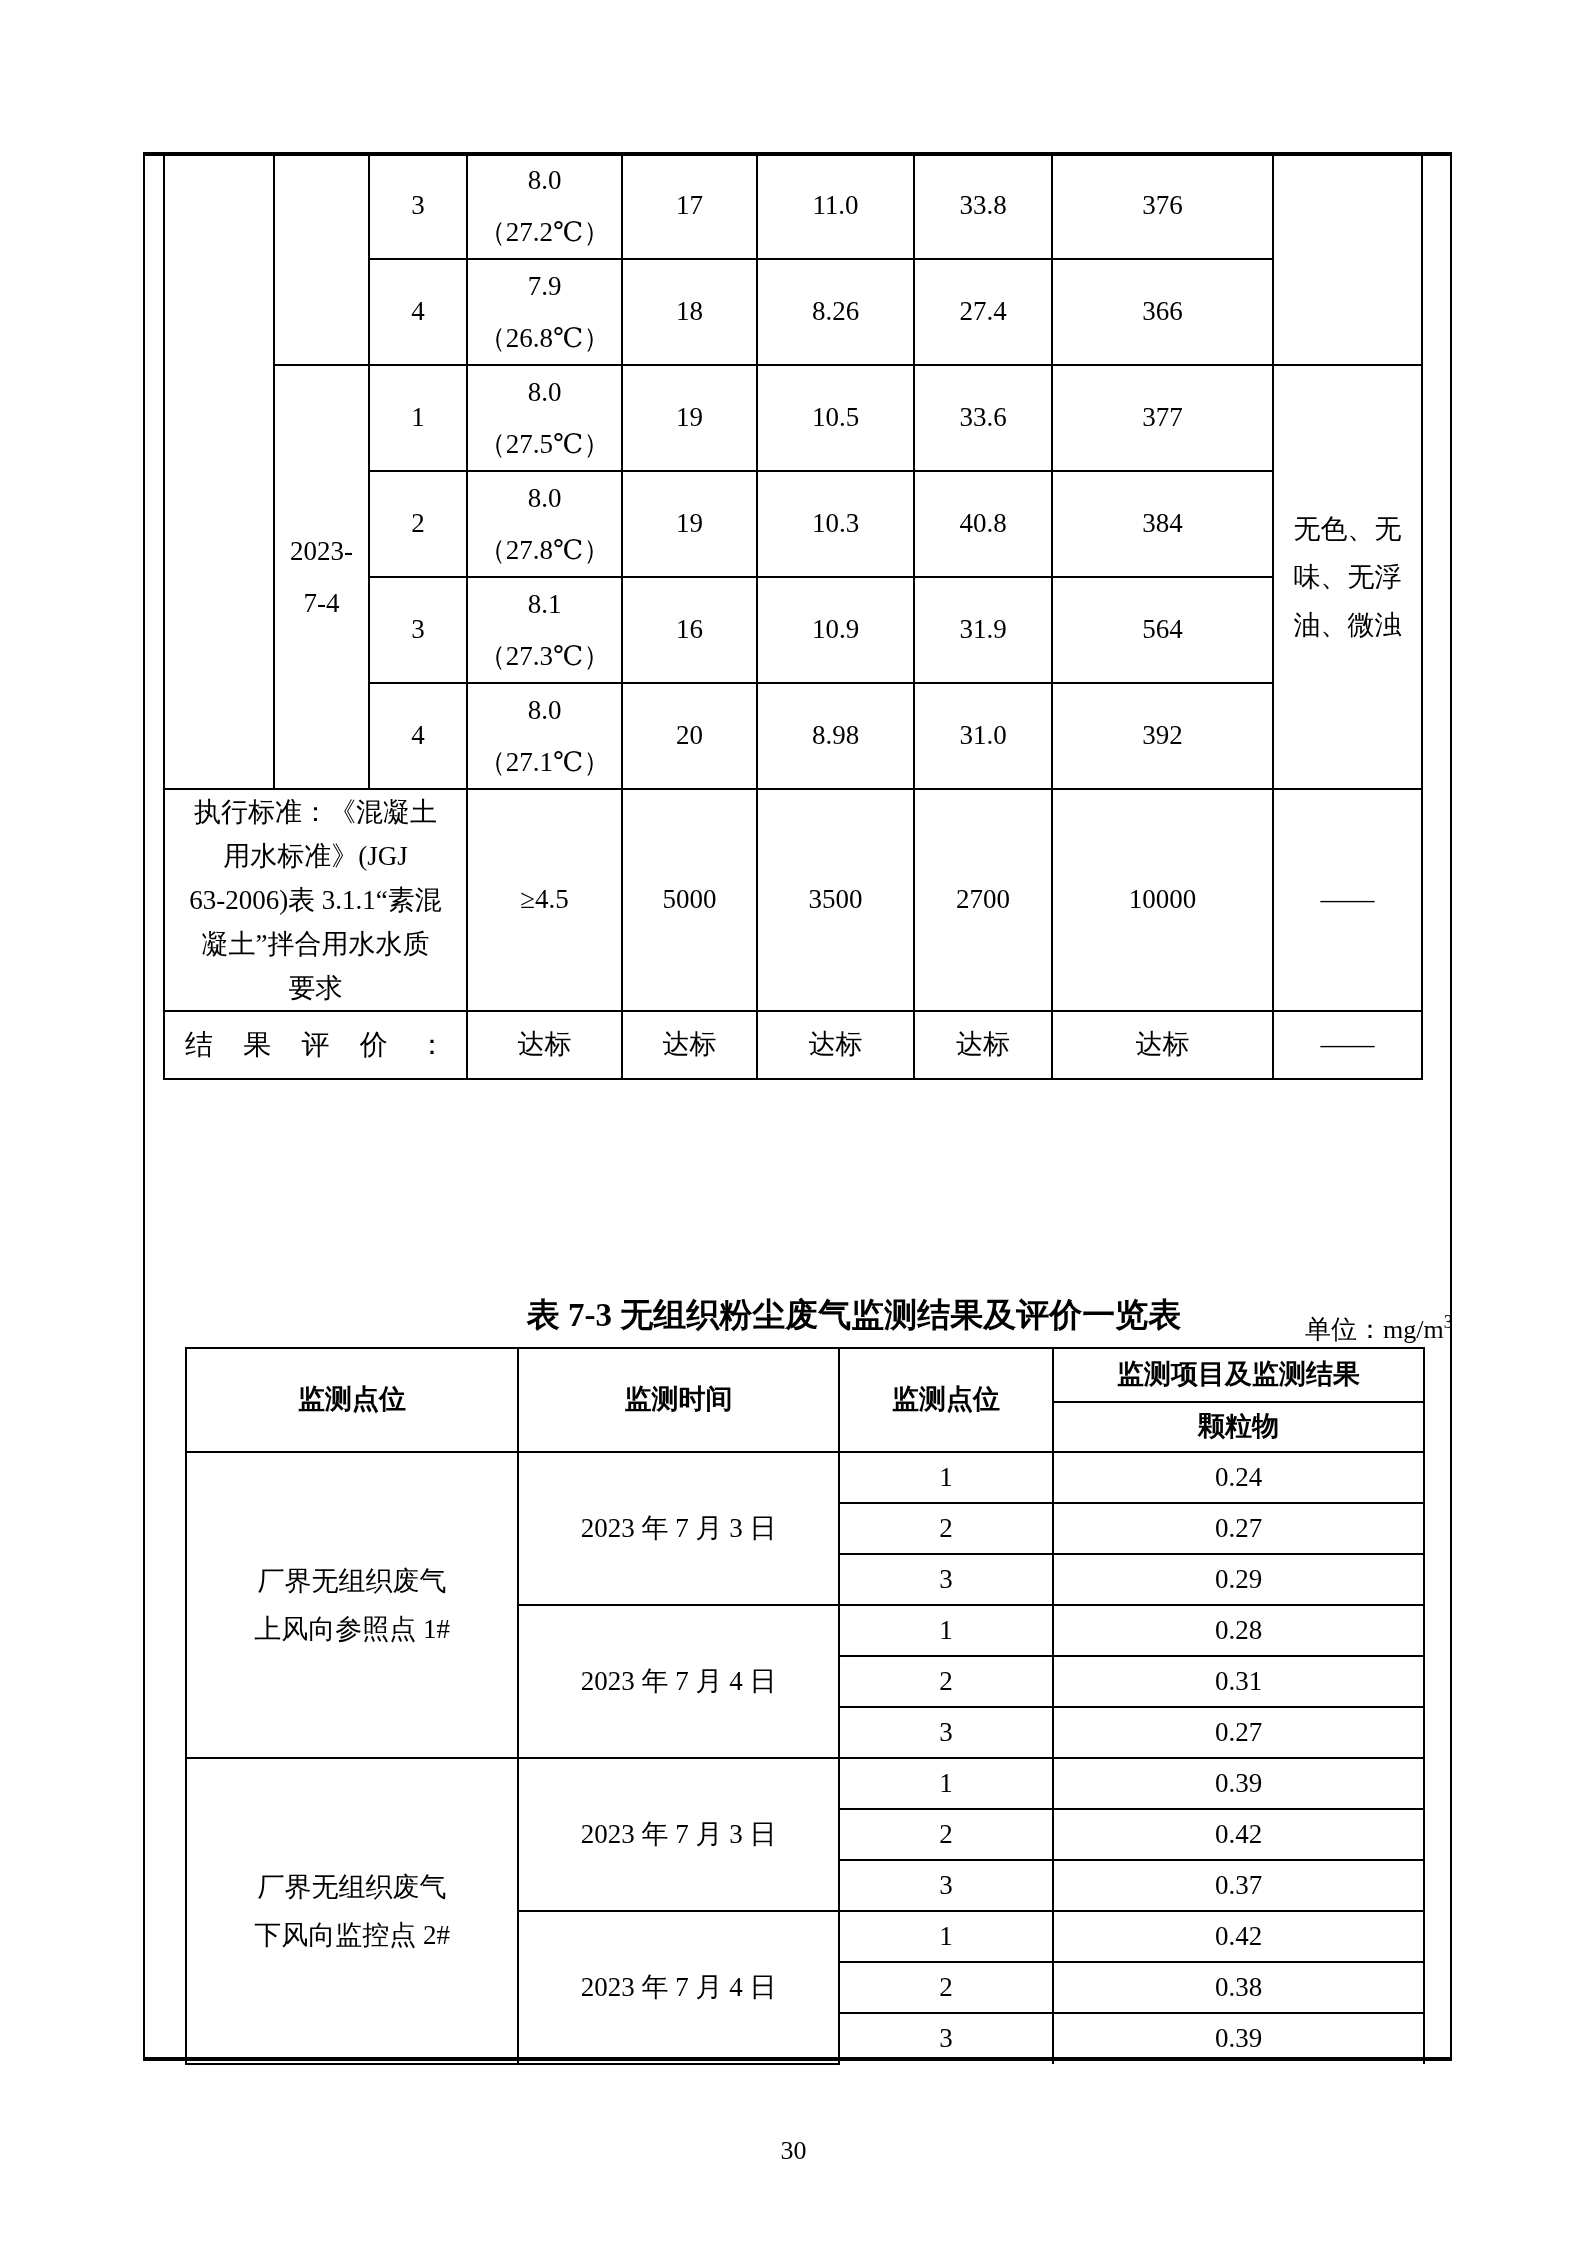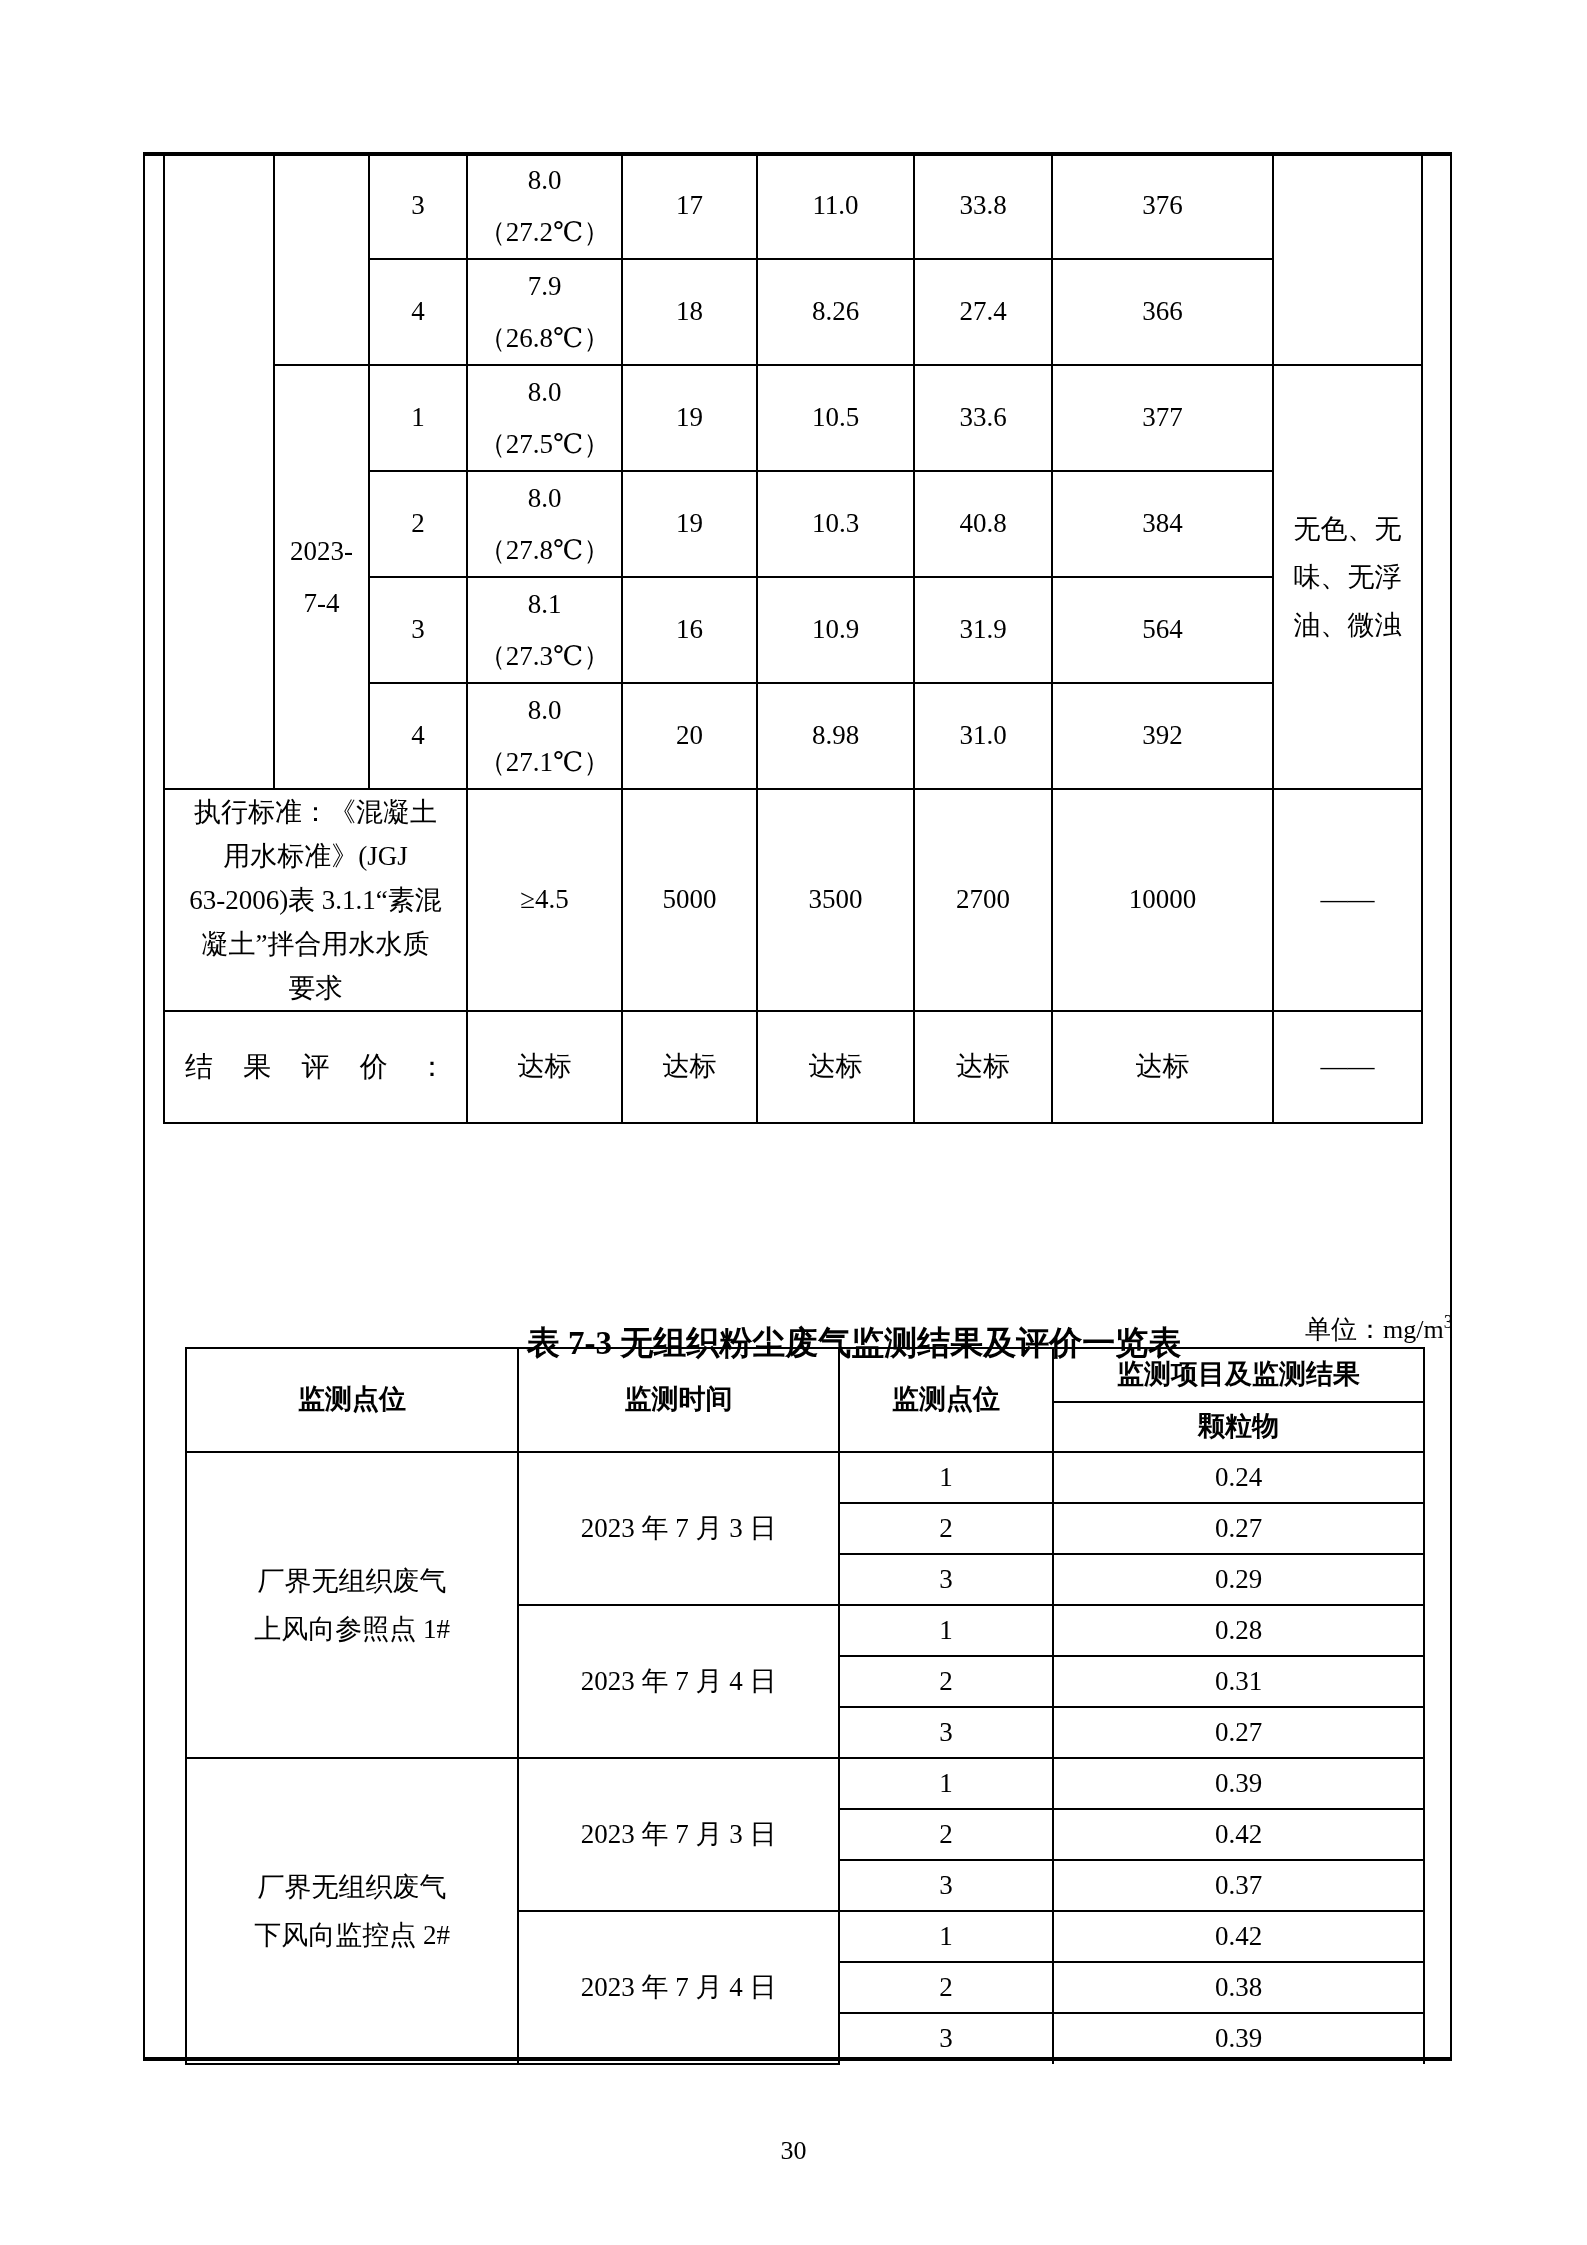--- a/index.html
+++ b/index.html
@@ -41,21 +41,20 @@
   }
   .paragraph{
     position:absolute;left:168px;top:1155px;width:1282px;
     font-size:29px;line-height:65px;
     text-align:justify;text-indent:58px;
   }
   .t2-title{
     position:absolute;left:185px;top:1293px;width:1238px;
     text-align:center;font-weight:bold;font-size:33px;
     transform:translateX(50px);
-    margin-top:28px;
   }
   .unit{
     position:absolute;left:1305px;top:1312px;
     font-size:26px;
   }
   .unit sup{font-size:18px;}
   .page-number{
     position:absolute;left:0;top:2136px;width:100%;
     text-align:center;font-size:26px;
   }
@@ -148,21 +147,21 @@
 63-2006)表 3.1.1“素混
 凝土”拌合用水水质
 要求</td>
       <td>≥4.5</td>
       <td>5000</td>
       <td>3500</td>
       <td>2700</td>
       <td>10000</td>
       <td>——</td>
     </tr>
-    <tr style="height:112px">
+    <tr style="height:68px">
       <td colspan="3" class="justify-label">结果评价：</td>
       <td>达标</td>
       <td>达标</td>
       <td>达标</td>
       <td>达标</td>
       <td>达标</td>
       <td>——</td>
     </tr>
   </tbody>
     </table>

